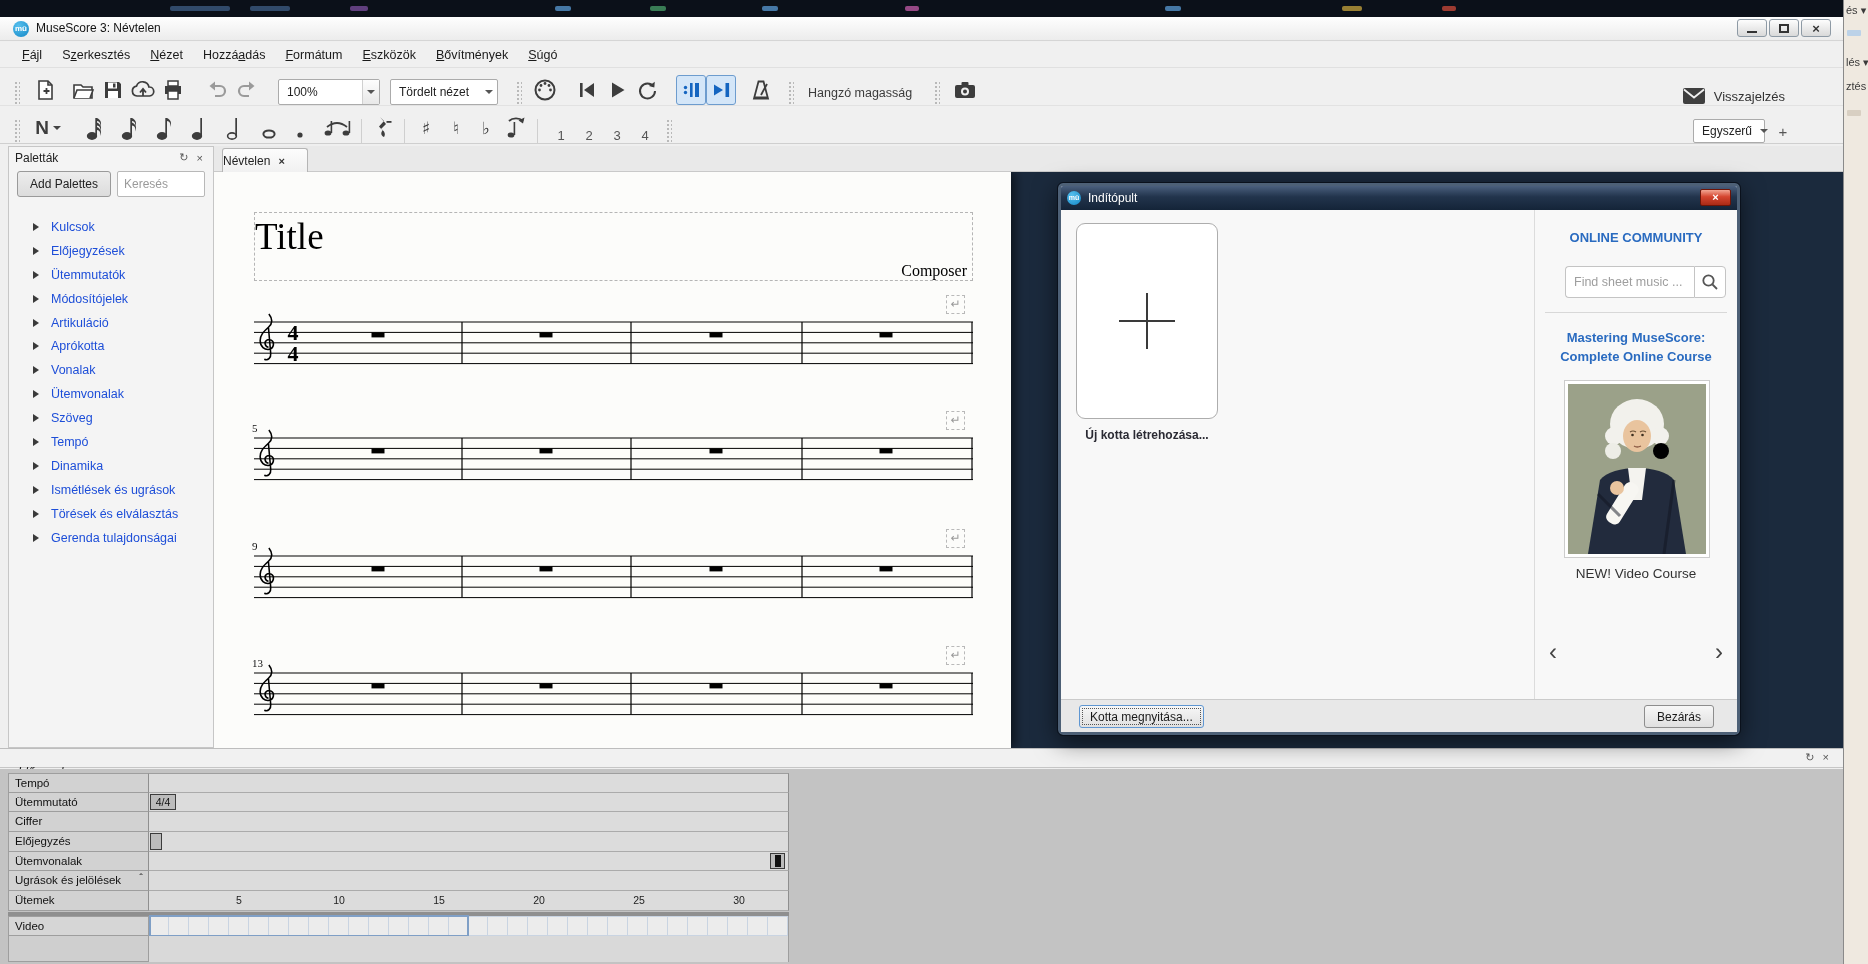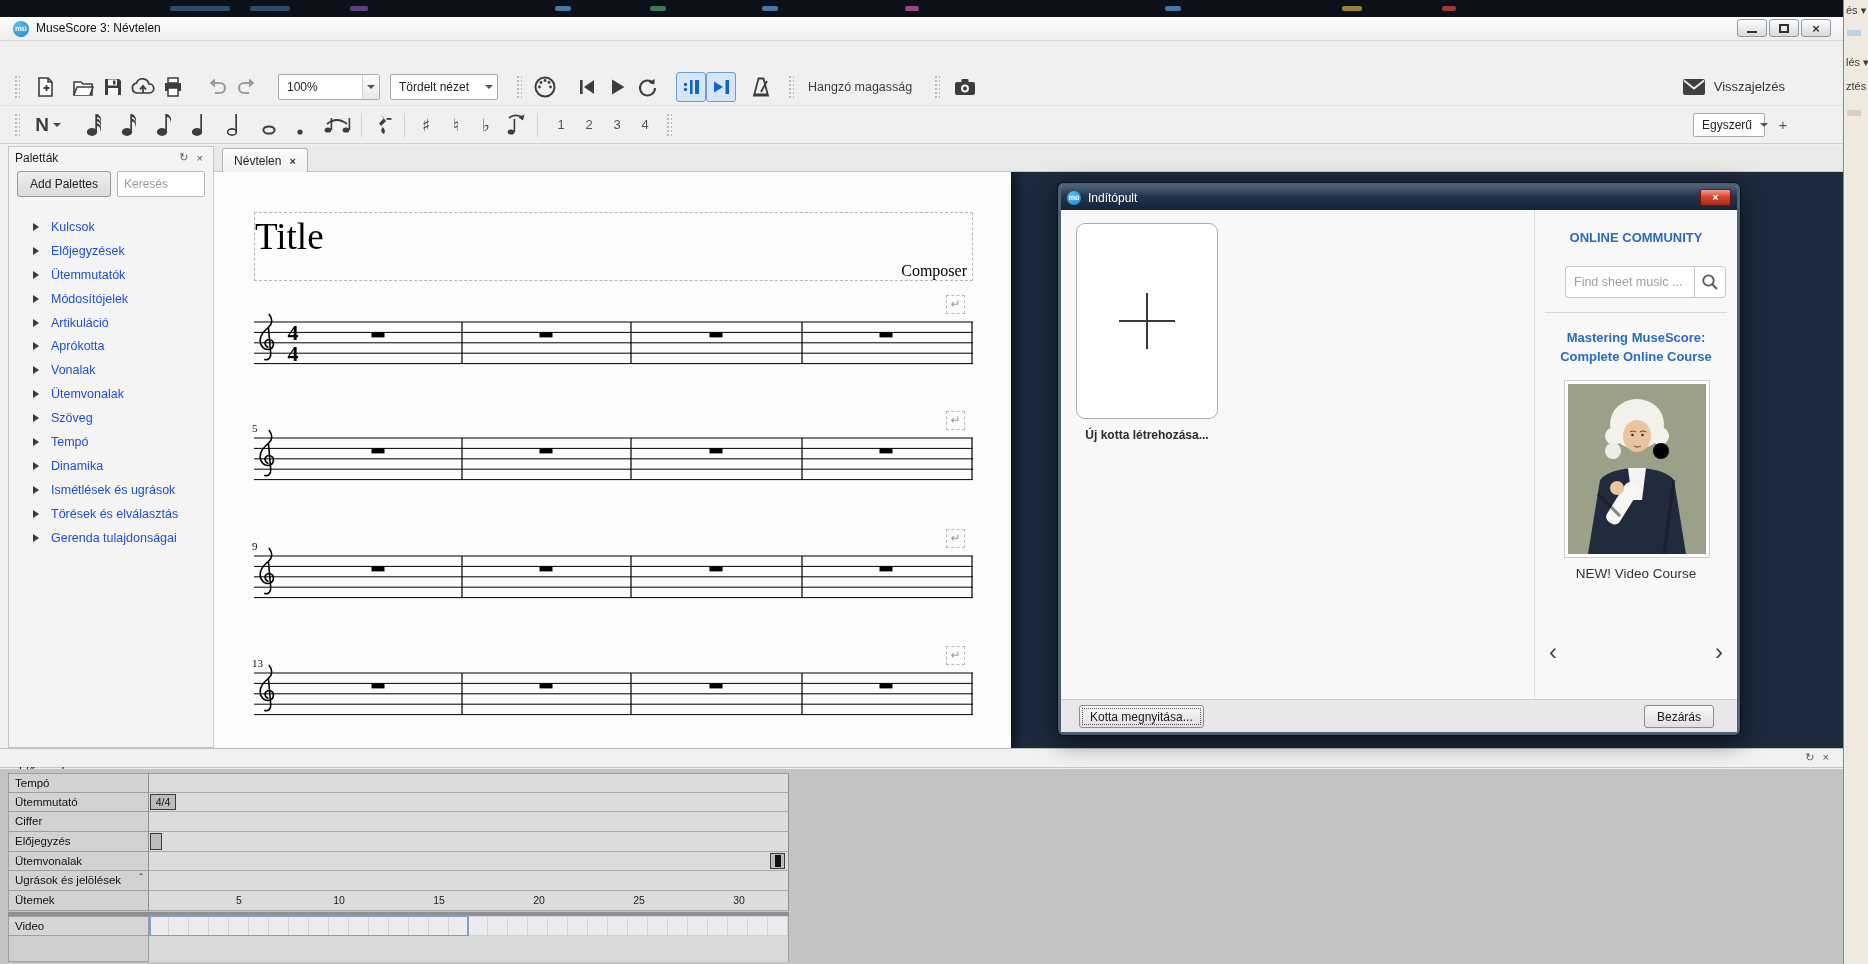--- a/index.html
+++ b/index.html
@@ -22,21 +22,21 @@
   #win-controls { position:absolute; right:12px; top:2px; display:flex; gap:2px; }
   .win-ctl { width:30px; height:18px; background:linear-gradient(#fdfdfd,#d9d9d9); border:1px solid #8e9aa5; border-radius:3px; display:flex; align-items:center; justify-content:center; color:#333; }
   .glyph-min { width:10px; height:2px; background:#333; margin-top:8px; }
   .glyph-max { width:10px; height:9px; border:2px solid #333; }
   .glyph-close { font-size:13px; font-weight:bold; line-height:1; }
 
   #menubar { position:absolute; left:0; top:25px; width:100%; height:26px; background:#f0f0f0; border-bottom:1px solid #e0e0e0; display:flex; align-items:center; padding-left:12px; }
   .menu-item { font-size:12.5px; color:#1a1a1a; padding:4px 10px; }
   .menu-item u { text-decoration:underline; }
 
-  .toolbar { position:absolute; left:0; width:100%; background:#f0f0f0; display:flex; align-items:center; }
+  .toolbar { position:absolute; left:0; width:100%; background:#f0f0f0; display:flex; align-items:flex-end; }
   #toolbar1 { top:51px; height:38px; border-bottom:1px solid #e2e2e2; }
   #toolbar2 { top:89px; height:38px; border-bottom:1px solid #cfcfcf; }
   .grip { width:6px; height:24px; background-image:radial-gradient(#b9b9b9 1px, transparent 1.2px); background-size:4px 4px; margin:0 4px; }
   .tsep { width:1px; height:24px; background:#cfcfcf; margin:0 6px; }
   .icon-btn { width:30px; height:30px; display:flex; align-items:center; justify-content:center; color:#3d3d3d; border:1px solid transparent; border-radius:3px; flex:0 0 auto; }
   .icon-btn svg { display:block; }
   .icon-btn.disabled { color:#9a9a9a; }
   .icon-btn.pressed { background:#d4e6f8; border-color:#6d9cce; color:#1565c0; }
   .combo { height:26px; background:#fff; border:1px solid #ababab; border-radius:2px; display:flex; align-items:center; font-size:12px; color:#222; flex:0 0 auto; }
   .combo .val { padding:0 8px; flex:1; }
@@ -59,21 +59,21 @@
   #palette-controls { display:flex; gap:6px; padding:3px 8px 6px; }
   #add-palettes-btn { flex:0 0 auto; width:94px; height:26px; background:linear-gradient(#ededed,#dcdcdc); border:1px solid #9a9a9a; border-radius:3px; font-size:12px; color:#222; display:flex; align-items:center; justify-content:center; }
   #palette-search { width:88px; height:26px; border:1px solid #b8b8b8; border-radius:2px; font-size:12px; padding:0 6px; color:#333; font-family:"Liberation Sans",sans-serif; }
   #palette-search::placeholder { color:#9a9a9a; }
   #palette-list { margin-top:12px; }
   .palette-item { display:flex; align-items:center; height:23.9px; padding-left:24px; font-size:12.5px; color:#1d4ed8; }
   .tri-right { width:0; height:0; border-top:4px solid transparent; border-bottom:4px solid transparent; border-left:6px solid #3a3a3a; margin-right:12px; }
 
   
   #tabbar { position:absolute; left:214px; top:129px; width:1629px; height:26px; background:#e9e9e9; border-bottom:1px solid #c9c9c9; }
-  #score-tab { position:absolute; left:8px; top:2px; width:86px; height:24px; background:linear-gradient(#fcfcfc,#f1f1f1); border:1px solid #b5b5b5; border-bottom:none; border-radius:3px 3px 0 0; display:flex; align-items:center; justify-content:center; gap:8px; font-size:12px; color:#222; }
+  #score-tab { position:absolute; left:8px; top:2px; width:86px; height:24px; background:linear-gradient(#fcfcfc,#f1f1f1); border:1px solid #b5b5b5; border-bottom:none; border-radius:3px 3px 0 0; display:flex; align-items:center; gap:8px; font-size:12px; color:#222; }
   #tab-close { font-size:11px; font-weight:bold; color:#333; }
   #canvas { position:absolute; left:214px; top:155px; width:1629px; height:576px; background:#1b2a3d; overflow:hidden; }
   #page { position:absolute; left:0; top:0; width:797px; height:576px; background:#fcfcfa; box-shadow:4px 0 10px rgba(0,0,0,.55); }
   #title-frame { position:absolute; left:40px; top:40px; width:719px; height:69px; border:1px dashed #b5b5b5; }
   #score-title { position:absolute; left:0; top:2px; width:100%; text-align:left; font-family:"Liberation Serif", serif; font-size:37px; color:#000; }
   #score-composer { position:absolute; right:5px; bottom:0px; font-family:"Liberation Serif", serif; font-size:16px; color:#000; }
   .break-icon { position:absolute; width:19px; height:19px; border:1px dashed #b9b9b9; color:#9a9a9a; font-size:12px; line-height:17px; text-align:center; }
   .measure-no { position:absolute; font-family:"Liberation Serif", serif; font-size:11px; color:#111; }
   .system-svg { position:absolute; left:40px; }
 
@@ -166,20 +166,30 @@
           </div>
         <div class="win-ctl">
             <span class="glyph-max"></span>
           </div>
         <div class="win-ctl">
             <span class="glyph-close">×</span>
           </div>
       </div>
     </div>
 
+    <div id="menubar">
+        <div class="menu-item"><u>F</u>ájl</div>
+        <div class="menu-item">S<u>z</u>erkesztés</div>
+        <div class="menu-item"><u>N</u>ézet</div>
+        <div class="menu-item">Hozzá<u>a</u>dás</div>
+        <div class="menu-item"><u>F</u>ormátum</div>
+        <div class="menu-item"><u>E</u>szközök</div>
+        <div class="menu-item"><u>B</u>ővítmények</div>
+        <div class="menu-item"><u>S</u>úgó</div>
+      </div>
 
     <div id="toolbar1" class="toolbar">
       <div class="grip" style="margin-left:14px"></div>
       <div class="icon-btn" style="margin-left:6px">
         <svg width="24" height="24" viewBox="0 0 24 24">
             <path d="M6 3h9l4 4v14H6z" fill="#fff" stroke="currentColor" stroke-width="1.6"></path>
             <path d="M15 3v4h4" fill="none" stroke="currentColor" stroke-width="1.6"></path>
             <path d="M10.5 13h6M13.5 10v6" stroke="currentColor" stroke-width="1.8"></path>
           </svg>
       </div>

